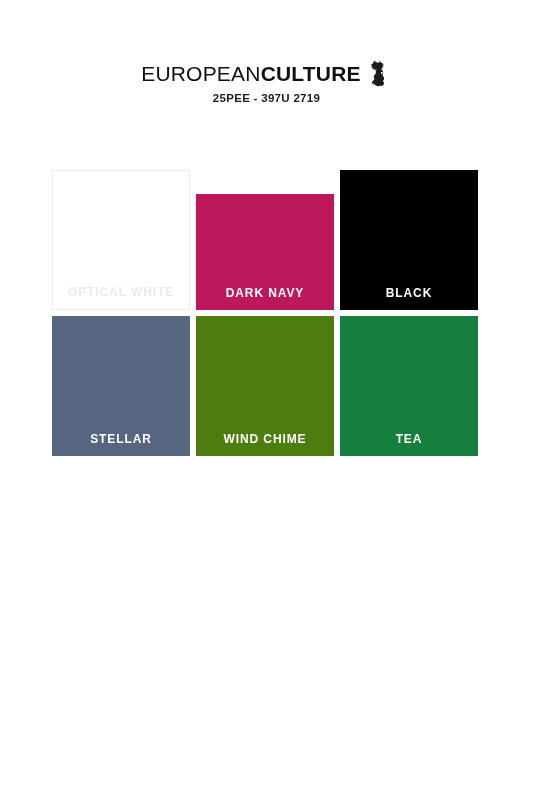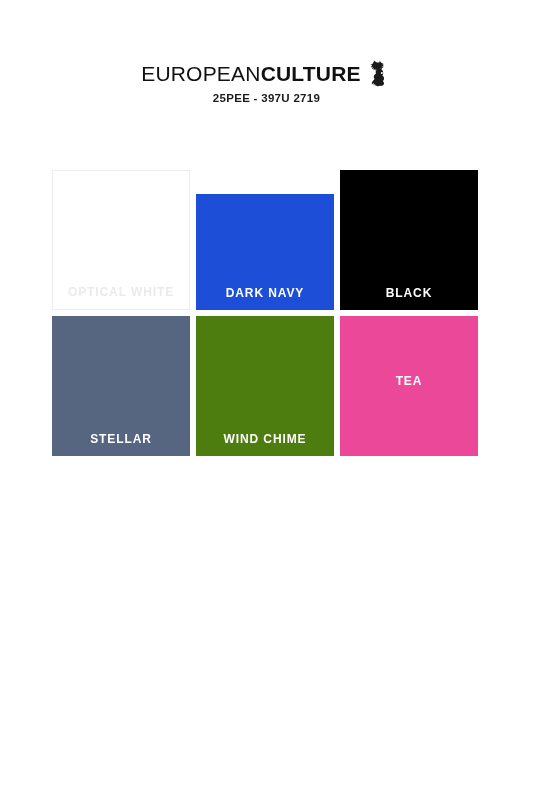--- a/index.html
+++ b/index.html
@@ -134,35 +134,35 @@
 
     <div class="article-code">25PEE - 397U 2719</div>
   </div>
 
   <div class="swatch-grid">
 
     <div class="swatch" style="background: rgb(255, 255, 255); border: 1px solid rgb(237, 237, 237);">
       <span class="swatch-label" style="color: rgb(235, 235, 235);">OPTICAL WHITE</span>
     </div>
 
-    <div class="swatch" style="background: #1d4ed8; margin-top: 24px;">
+    <div class="swatch" style="background: #be185d; margin-top: 24px;">
       <span class="swatch-label" style="color: rgb(255, 255, 255);">DARK NAVY</span>
     </div>
 
     <div class="swatch" style="background: rgb(0, 0, 0);">
       <span class="swatch-label" style="color: rgb(255, 255, 255);">BLACK</span>
     </div>
 
     <div class="swatch" style="background: rgb(86, 101, 128);">
       <span class="swatch-label" style="color: rgb(255, 255, 255);">STELLAR</span>
     </div>
 
     <div class="swatch" style="background: #4d7c0f;">
       <span class="swatch-label" style="color: rgb(255, 255, 255);">WIND CHIME</span>
     </div>
 
-    <div class="swatch" style="background: #ec4899; align-items: center;">
+    <div class="swatch" style="background: #15803d;">
       <span class="swatch-label" style="color: rgb(255, 255, 255);">TEA</span>
     </div>
 
   </div>
 
 </div>
 
 </body></html>

